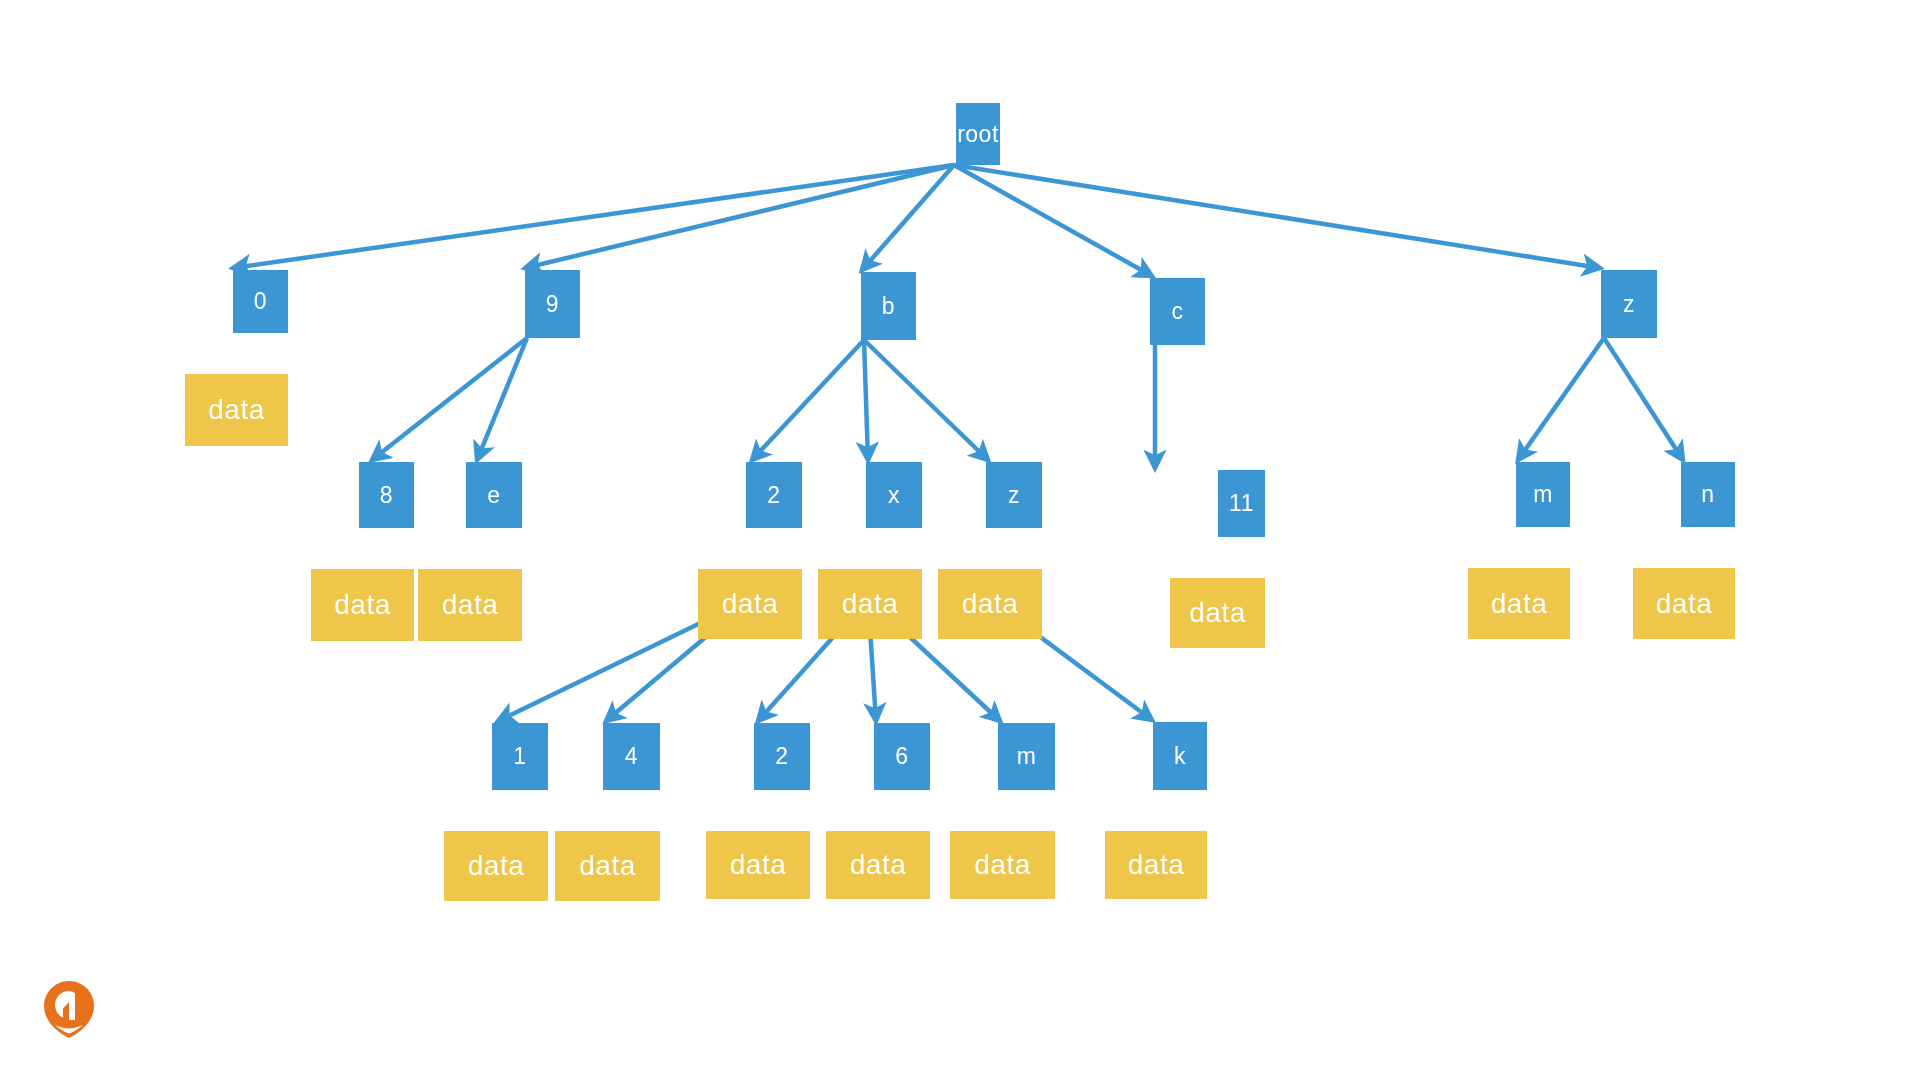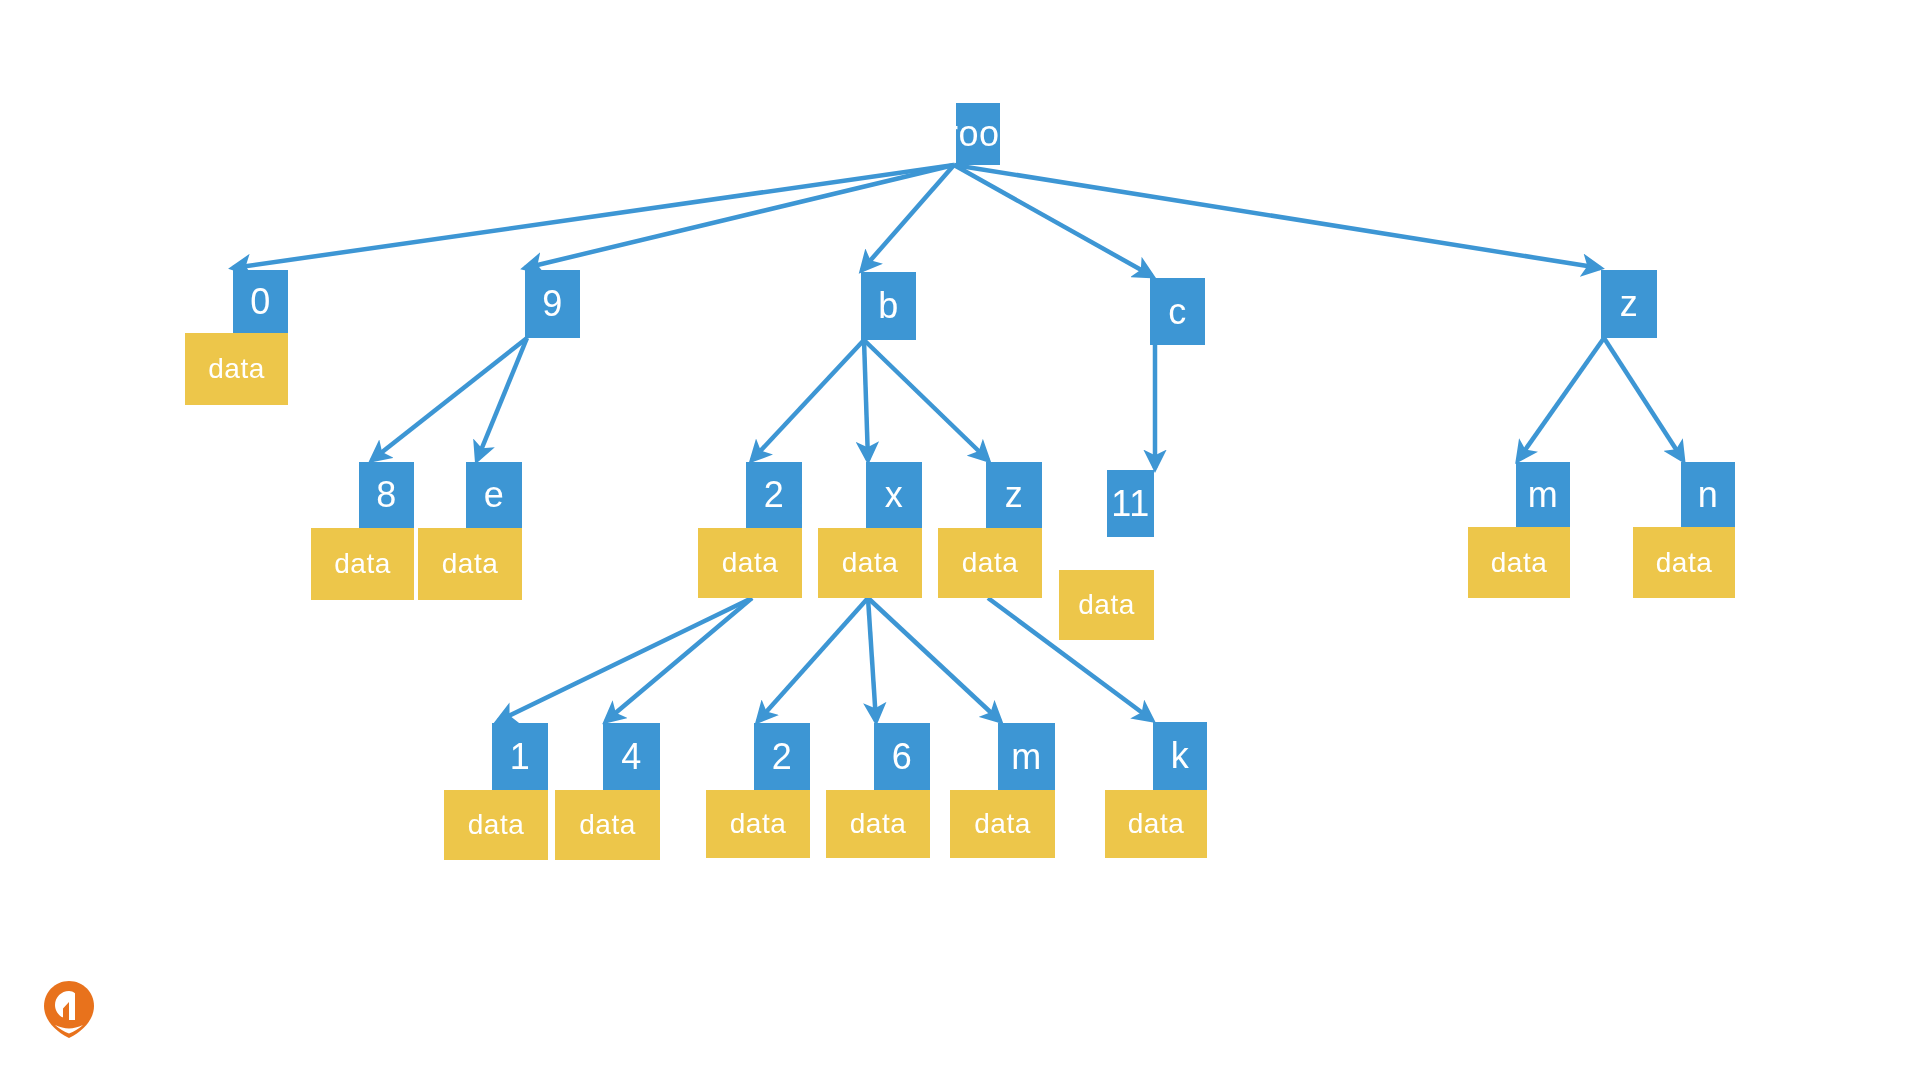--- a/index.html
+++ b/index.html
@@ -33,34 +33,35 @@
     position: absolute;
     display: flex;
     flex-direction: column;
   }
   .node-key {
     background: #3d96d4;
     color: #ffffff;
     display: flex;
     align-items: center;
     justify-content: center;
-    font-size: 36px;
+    font-size: 23px;
     line-height: 1;
     letter-spacing: 0.5px;
     margin-left: 48px;
   }
   .node-data {
     background: #edc64a;
     color: #ffffff;
     display: flex;
     align-items: center;
     justify-content: center;
     font-size: 28px;
     line-height: 1;
     letter-spacing: 0.5px;
+    margin-top: 41px;
   }
   
   #logo {
     position: absolute;
     left: 38px;
     top: 978px;
     display: flex;
     align-items: center;
     gap: 16px;
   }
@@ -145,21 +146,21 @@
         <div class="node-data" style="height: 70px; background: rgb(237, 198, 74);">data</div>
       </div>
       <div class="node" style="left: 818px; top: 462px; width: 104px;">
         <div class="node-key" style="height: 66px; background: rgb(61, 150, 212);">x</div>
         <div class="node-data" style="height: 70px; background: rgb(237, 198, 74);">data</div>
       </div>
       <div class="node" style="left: 938px; top: 462px; width: 104px;">
         <div class="node-key" style="height: 66px; background: rgb(61, 150, 212);">z</div>
         <div class="node-data" style="height: 70px; background: rgb(237, 198, 74);">data</div>
       </div>
-      <div class="node" style="left: 1059px; top: 470px; width: 95px; gap: 33px;">
+      <div class="node" style="left: 1170px; top: 470px; width: 95px;">
         <div class="node-key" style="height: 67px; background: rgb(61, 150, 212);">11</div>
         <div class="node-data" style="height: 70px; background: rgb(237, 198, 74);">data</div>
       </div>
       <div class="node" style="left: 1468px; top: 462px; width: 102px;">
         <div class="node-key" style="height: 65px; background: rgb(61, 150, 212);">m</div>
         <div class="node-data" style="height: 71px; background: rgb(237, 198, 74);">data</div>
       </div>
       <div class="node" style="left: 1633px; top: 462px; width: 102px;">
         <div class="node-key" style="height: 65px; background: rgb(61, 150, 212);">n</div>
         <div class="node-data" style="height: 71px; background: rgb(237, 198, 74);">data</div>

